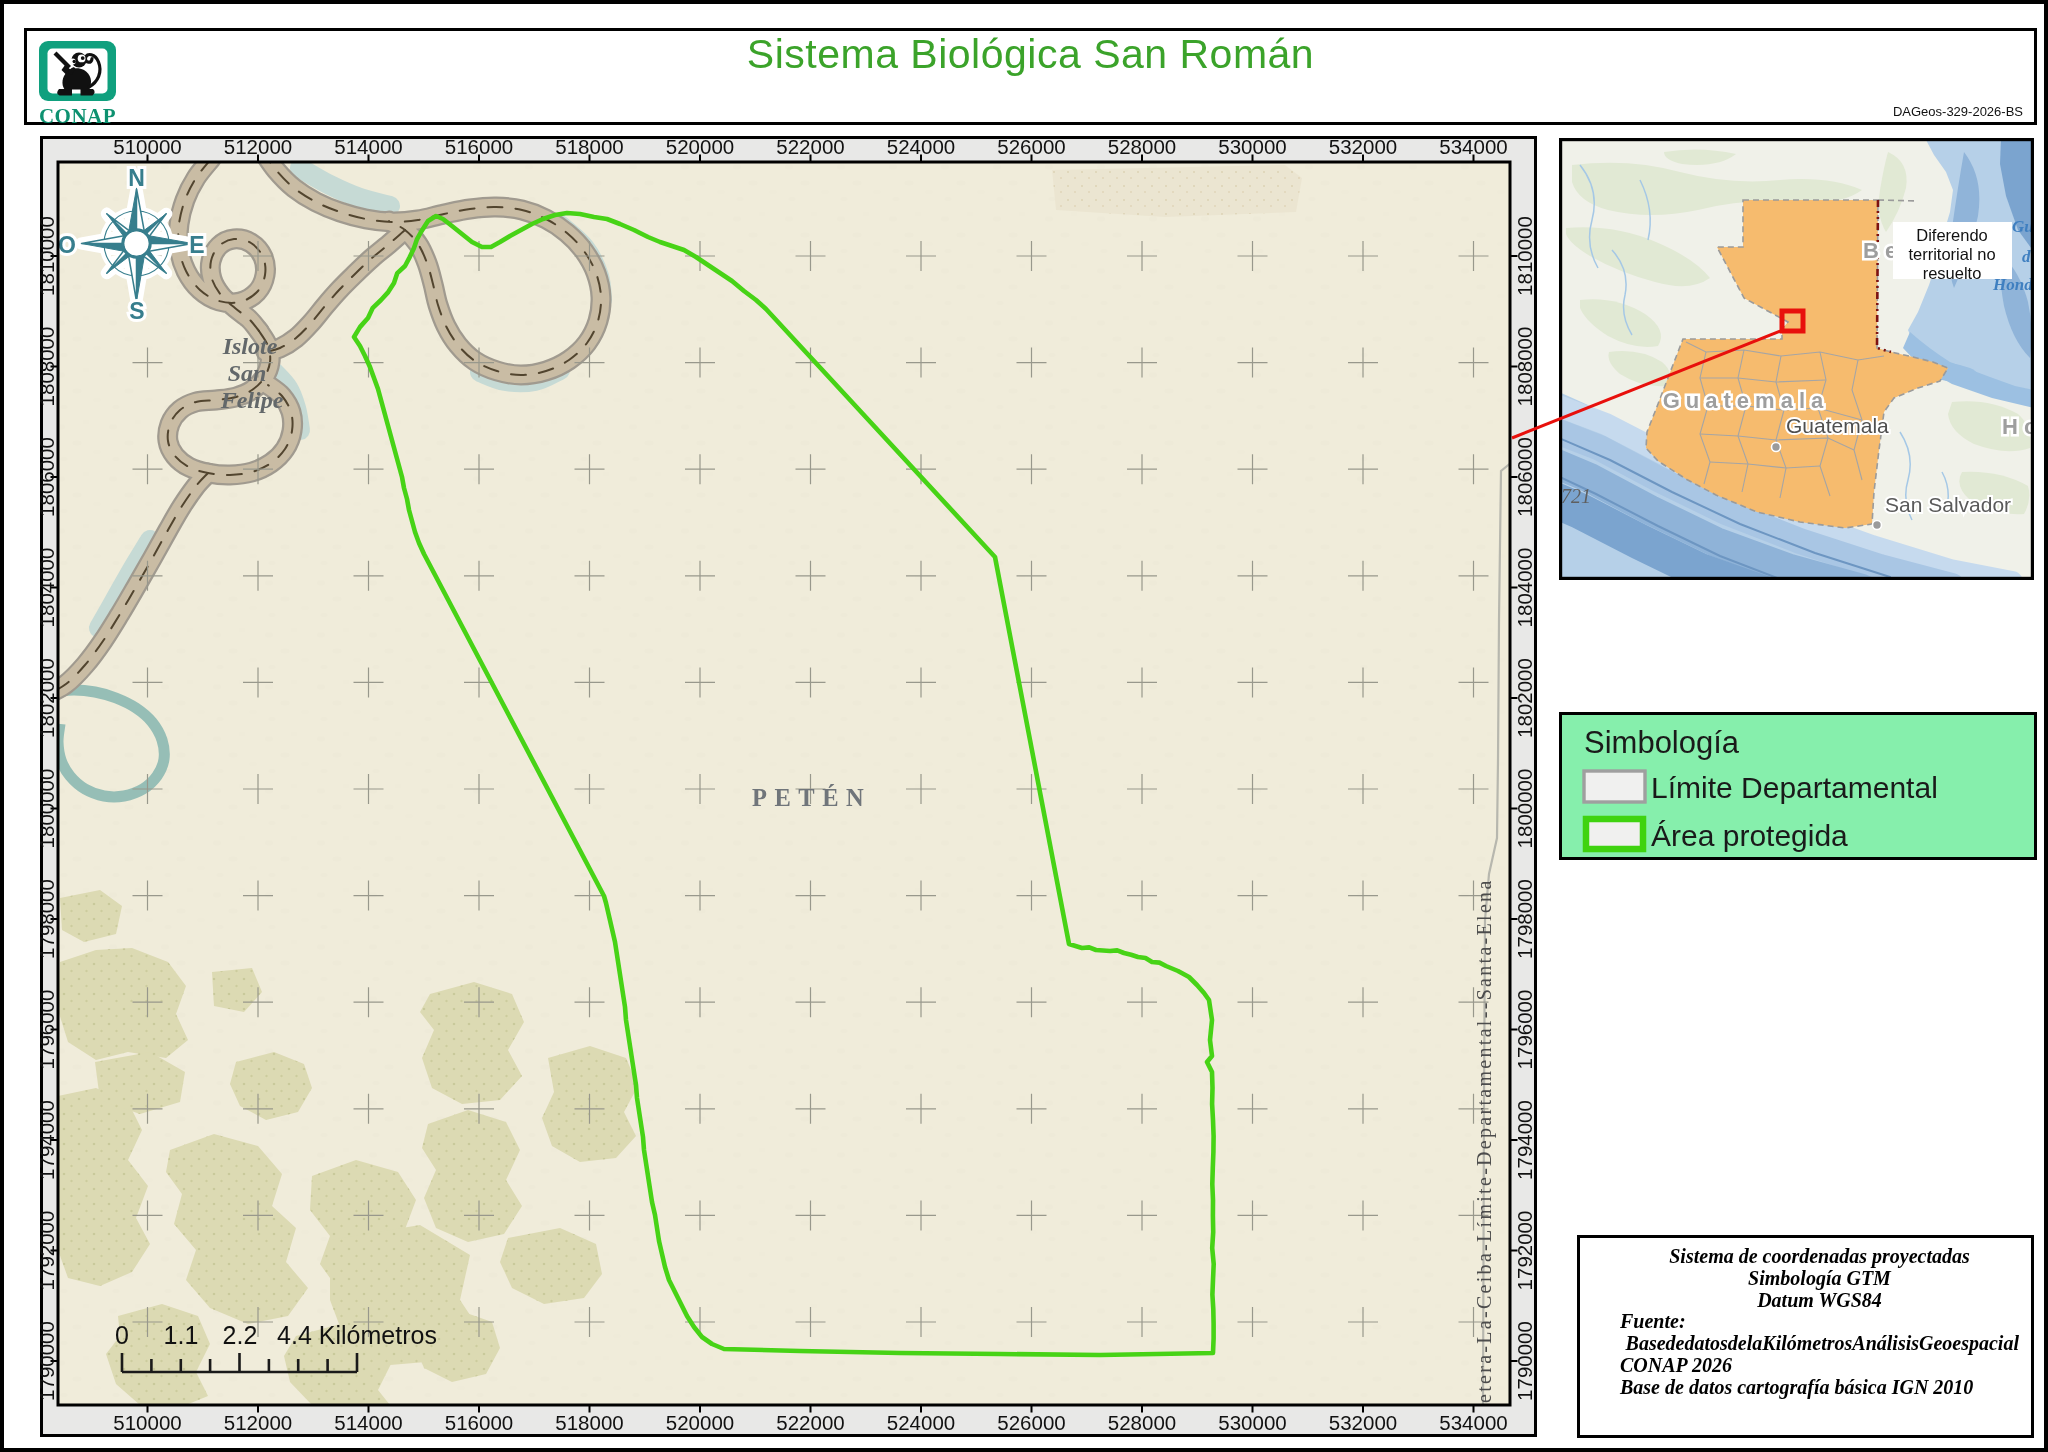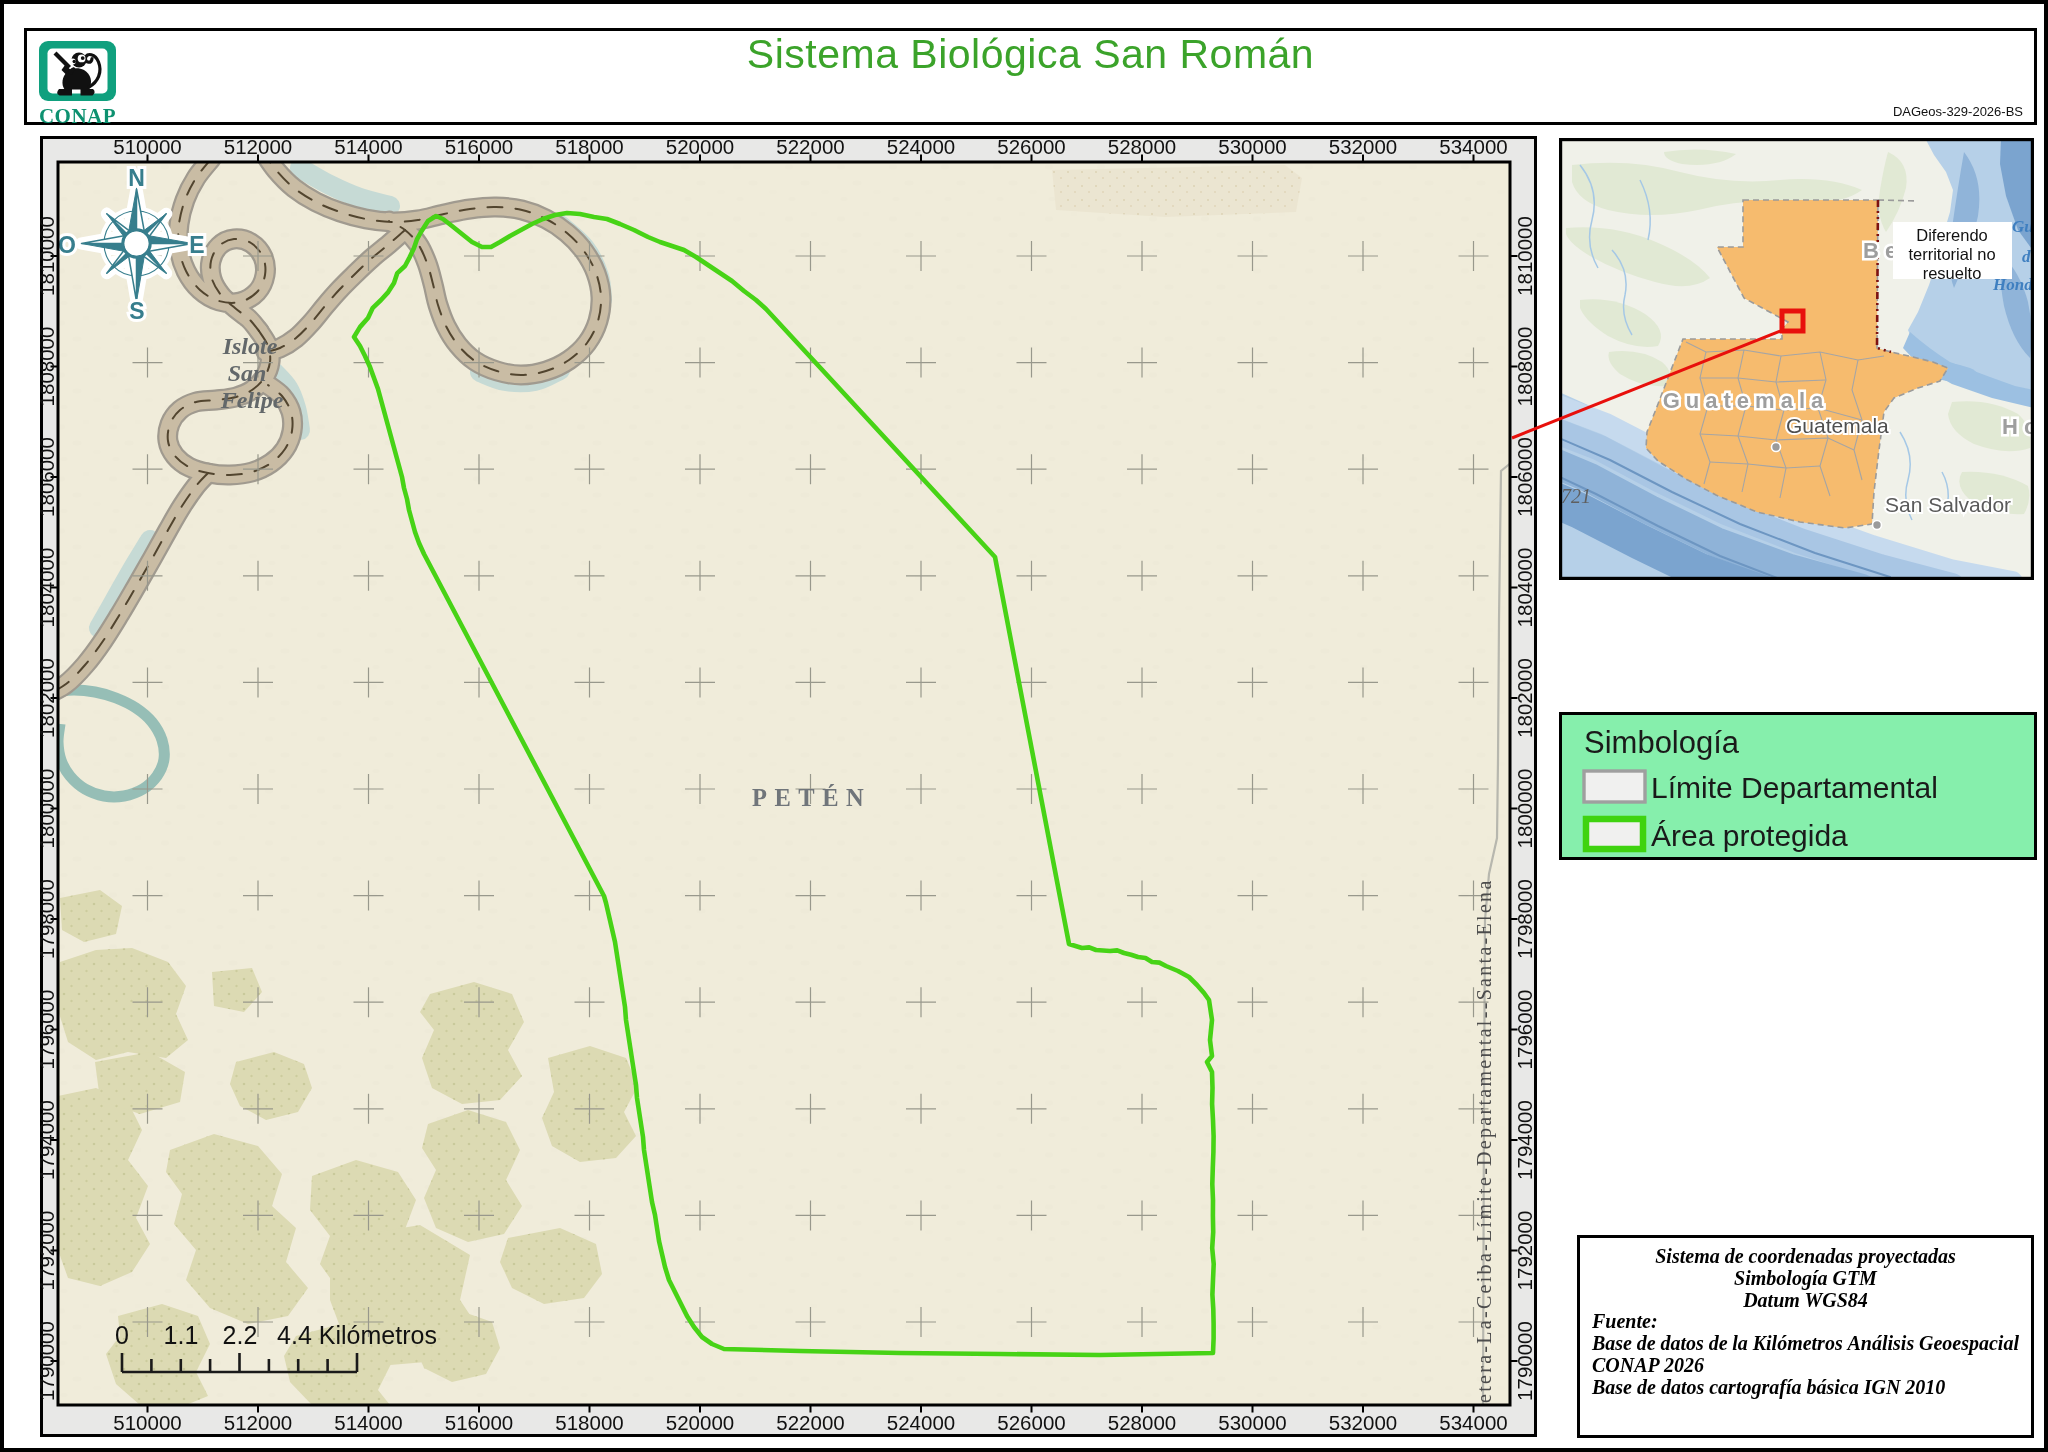--- a/index.html
+++ b/index.html
@@ -11,21 +11,21 @@
 .coord{font:20.5px "Liberation Sans",sans-serif;fill:#111;}
 .sbl{stroke:#1a1a1a;stroke-width:2.6;fill:none;}
 .sbt{font:25px "Liberation Sans",sans-serif;fill:#111;}
 .pet{font:bold 24.5px "Liberation Serif",serif;fill:#70757a;letter-spacing:7.5px;}
 .isl{font:italic bold 24px "Liberation Serif",serif;fill:#63686a;text-anchor:middle;}
 .road{font:20px "Liberation Serif",serif;fill:#4c4c4c;letter-spacing:2.3px;}
 #legend{position:absolute;left:1559px;top:712px;width:478px;height:148px;background:#86efac;border:3px solid #000;box-sizing:border-box;}
 #legend .lt{position:absolute;left:22px;top:10px;font-size:31px;color:#1a1a1a;}
 .lrow{position:absolute;left:89px;font-size:30px;color:#1a1a1a;}
 #info{position:absolute;left:1577px;top:1235px;width:457px;height:203px;border:3px solid #000;box-sizing:border-box;background:#fff;font:italic bold 20px "Liberation Serif",serif;color:#000;padding:8px 12px 0 12px;}
-#info div{line-height:21.8px;}
+#info div{line-height:21.8px;margin-left:28px;}
 .ctr{text-align:center;}
 svg{display:block;}
 </style></head><body>
 <div id="page">
 <div id="hdr">
 <svg id="logo" width="80" height="92" viewBox="0 0 80 92">
 <rect x="1" y="1" width="77" height="60" rx="9" fill="#10a07e"></rect>
 <rect x="9.5" y="8.5" width="60" height="45" rx="5" fill="#fff"></rect>
 <g fill="#111">
 <path d="M15.5,14.5 L18.5,11.5 L33,26 L30,29 Z"></path>
@@ -297,17 +297,17 @@
         <span>datos</span>
         <span>de</span>
         <span>la</span>
         <span>Kilómetros</span>
         <span>Análisis</span>
         <span>Geoespacial</span>
       </div>
 <div>CONAP 2026</div>
 <div>Base de datos cartografía básica IGN 2010</div>
 </div>
-<style>#jline{display:flex;justify-content:space-between;font-style:italic;}</style>
+<style>#jline{display:flex;justify-content:flex-end;font-style:italic;}</style>
 <svg style="position:absolute;left:0;top:0;pointer-events:none" width="2048" height="1452" viewBox="0 0 2048 1452">
 <path d="M 1783,330 L 1512,438" stroke="#e8100c" stroke-width="3" fill="none"></path>
 <rect x="2" y="2" width="2044" height="1448" fill="none" stroke="#000" stroke-width="4"></rect>
 </svg>
 </div>
 </body></html>

